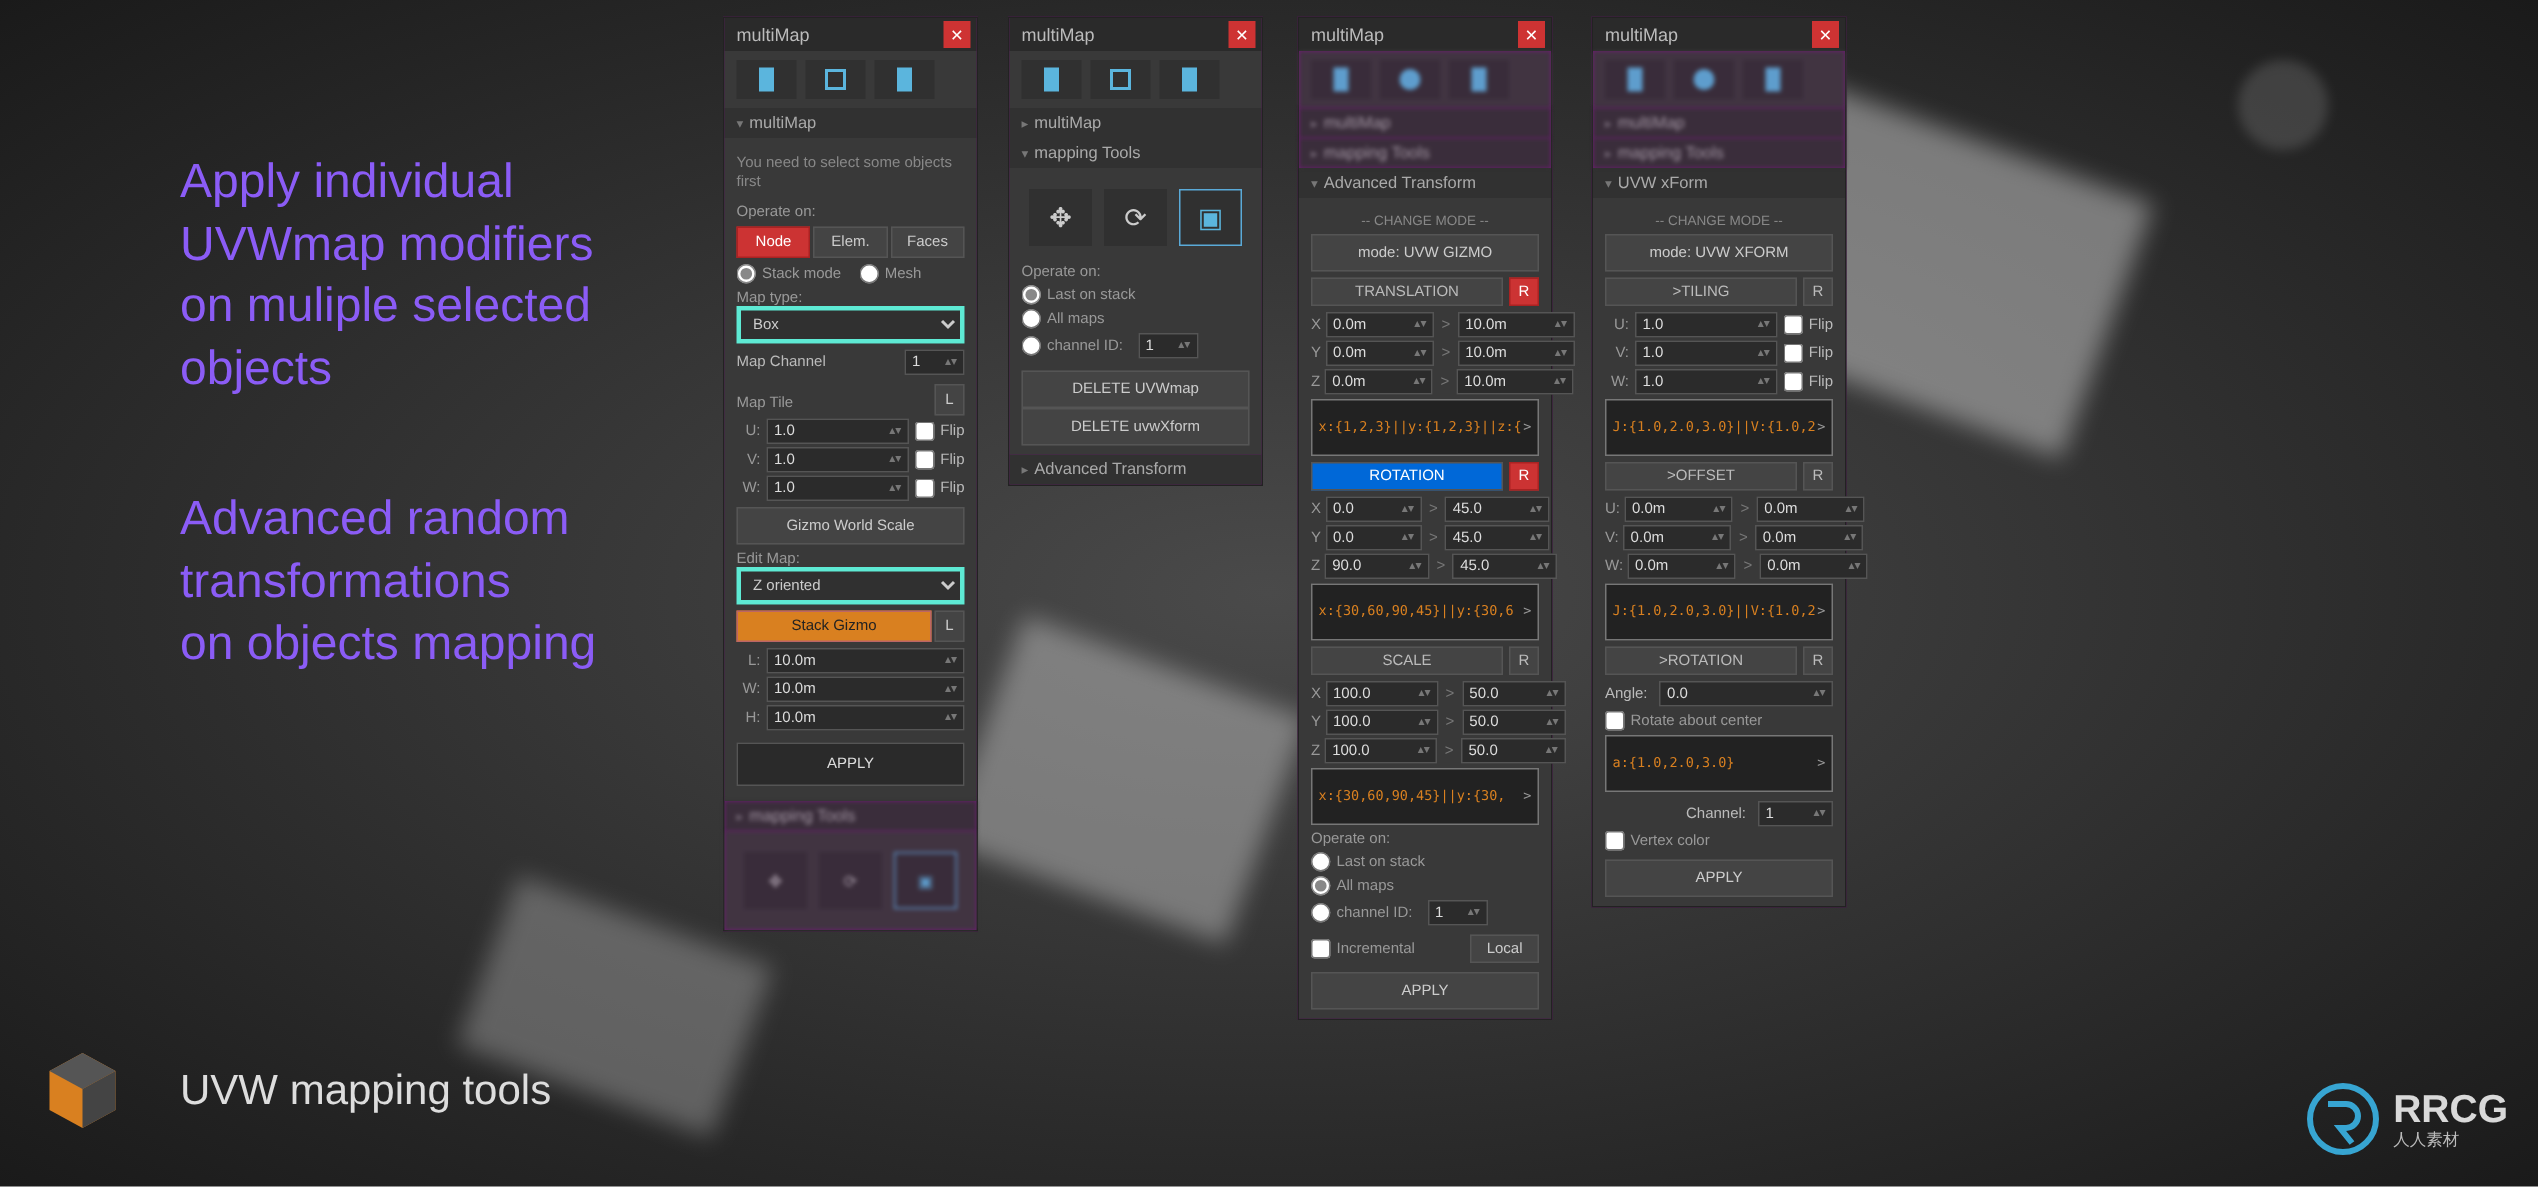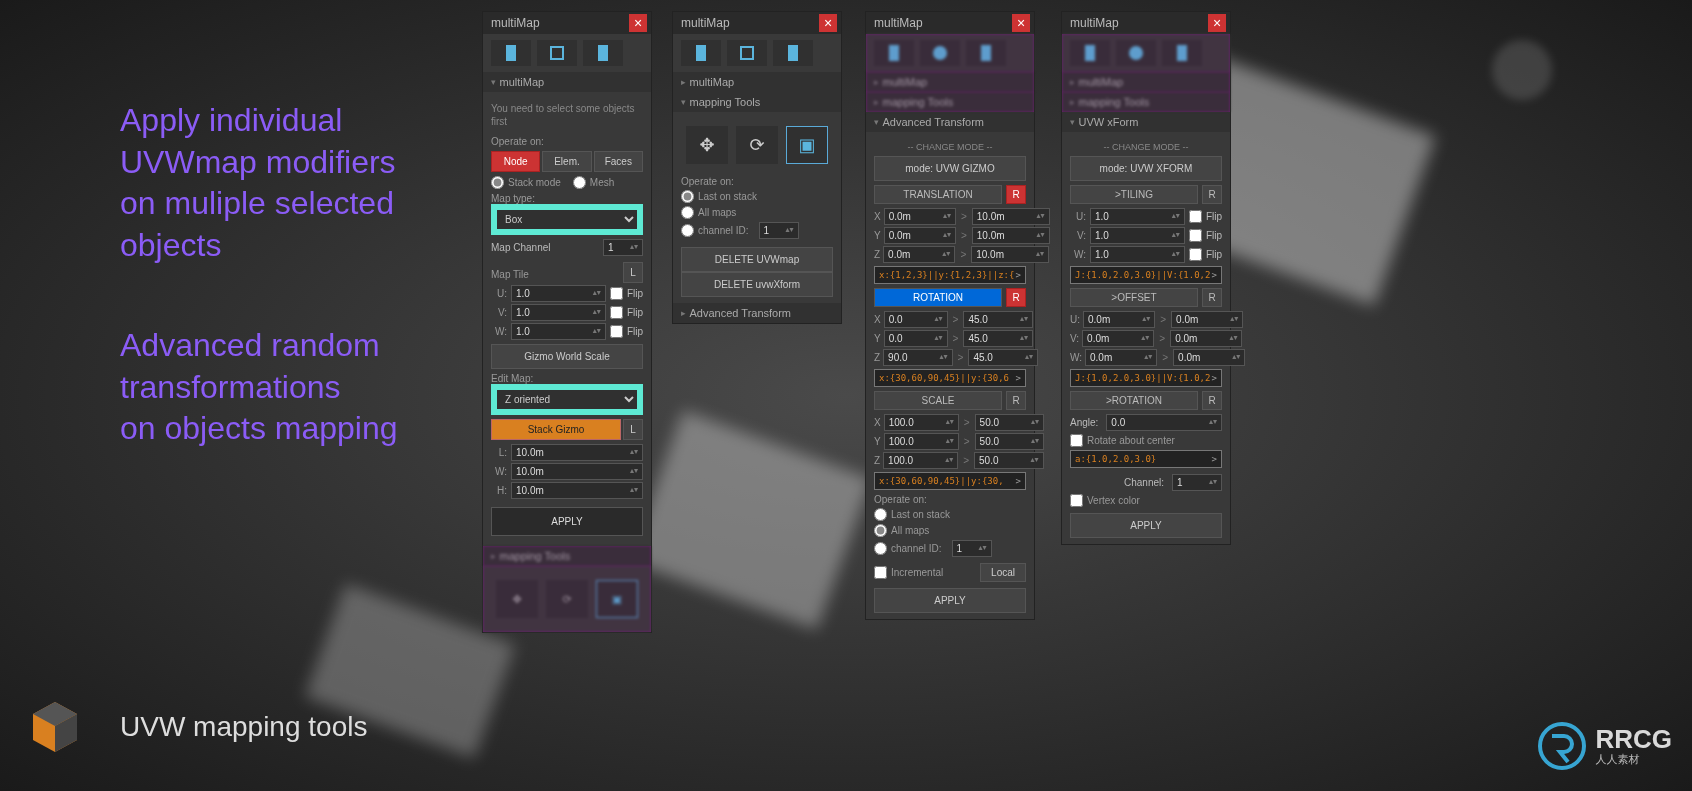--- a/index.html
+++ b/index.html
@@ -35,35 +35,35 @@
     .hint { color: #888; font-size: 10px; line-height: 1.3; padding: 4px 0; }
     .label { color: #999; font-size: 10px; margin-top: 4px; }
     .btn-row { display: flex; gap: 2px; margin: 4px 0; align-items: flex-end; }
     .btn { background: #444; border: 1px solid #555; color: #ccc; font-size: 10px; padding: 4px 6px; cursor: pointer; text-align: center; flex: 1; }
     .btn.red { background: #c33; border-color: #a22; color: #fff; }
     .btn.orange { background: #d98020; border-color: #b66; color: #222; }
     .btn.small { flex: none; width: 20px; padding: 4px 2px; }
     .btn.wide { width: 100%; padding: 6px; }
     .radio-row, .check-row { display: flex; align-items: center; gap: 4px; margin: 3px 0; font-size: 10px; color: #999; }
     .radio-row input, .check-row input { accent-color: #888; }
-    .select { background: #303030; border: 6px solid #5eead4; color: #ccc; font-size: 10px; padding: 3px 4px; width: 100%; }
+    .select { background: #303030; border: 3px solid #5eead4; color: #ccc; font-size: 10px; padding: 3px 4px; width: 100%; }
     .spinner-row { display: flex; align-items: center; gap: 4px; margin: 2px 0; font-size: 10px; }
     .spinner-row .lbl { width: 16px; color: #999; text-align: right; }
     .spinner { background: #2b2b2b; border: 1px solid #555; color: #ddd; font-size: 10px; padding: 2px 4px; flex: 1; display: flex; justify-content: space-between; }
     .spinner .arrows { color: #777; font-size: 8px; }
     .dark-btn { background: #2a2a2a; border: 1px solid #555; color: #ddd; font-size: 10px; padding: 8px; text-align: center; width: 100%; cursor: pointer; margin: 4px 0; }
     .tool-icons { display: flex; gap: 8px; justify-content: center; padding: 8px 4px; }
     .tool-icon { width: 42px; height: 38px; background: #303030; display: flex; align-items: center; justify-content: center; }
     .tool-icon.hl { border: 1px solid #5aaad8; }
     .subhead { text-align: center; color: #888; font-size: 9px; margin: 4px 0; }
     .hdr-row { display: flex; gap: 4px; margin: 4px 0; }
     .hdr-btn { flex: 1; background: #444; border: 1px solid #555; text-align: center; padding: 3px; font-size: 10px; }
     .hdr-btn.r { flex: none; width: 20px; background: #c33; color: #fff; border-color: #a22; }
     .hdr-btn.rgrey { flex: none; width: 20px; }
-    .code-box { background: #222; border: 1px solid #777; color: #d98020; font-size: 9px; padding: 3px 4px; margin: 3px 0; font-family: monospace; overflow: hidden; white-space: nowrap; }
+    .code-box { background: #222; border: 1px solid #777; color: #d98020; font-size: 9px; padding: 13px 4px; margin: 3px 0; font-family: monospace; overflow: hidden; white-space: nowrap; }
     .code-box.arrow::after { content: " >"; color: #999; float: right; }
     .two-spin { display: flex; align-items: center; gap: 3px; margin: 2px 0; font-size: 10px; }
     .two-spin .lbl { width: 12px; color: #999; }
     .two-spin .spinner { flex: 1; gap: 32px; }
     .two-spin .sep { color: #777; padding: 0 2px; }
     .blurred { filter: blur(1.5px); opacity: 0.85; }
     .blurred .tab-icon.small { background: #5bb5dd; }
     .bg-cube { position: absolute; background: #999; transform: rotate(20deg); filter: blur(8px); opacity: 0.5; }
     .bg-cube-1 { left: 320px; bottom: 60px; width: 180px; height: 120px; }
     .bg-cube-2 { left: 650px; top: 440px; width: 200px; height: 160px; background: #bbb; }

